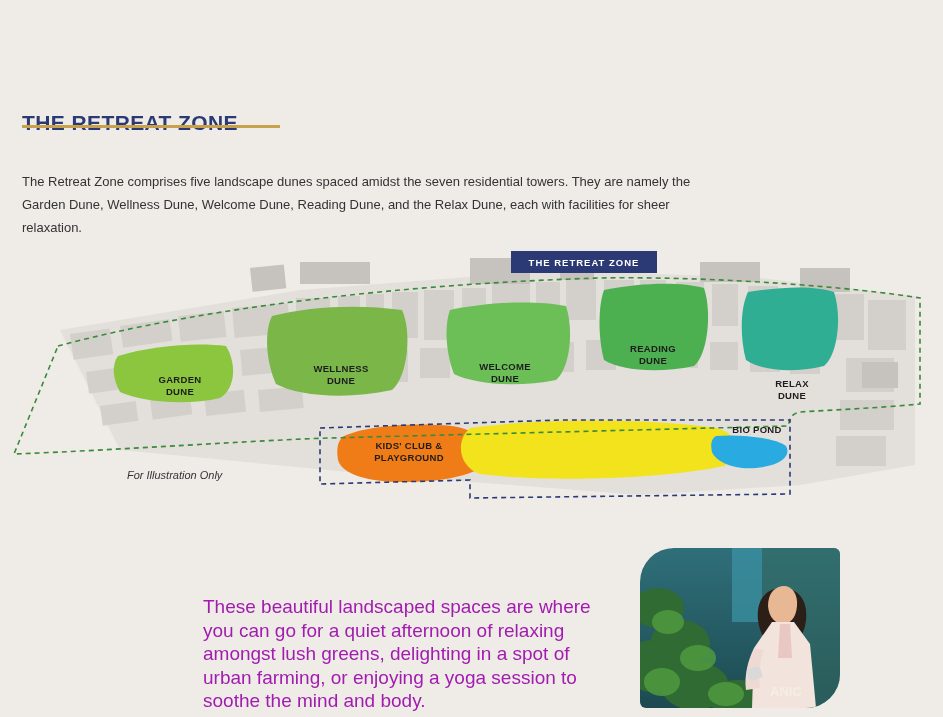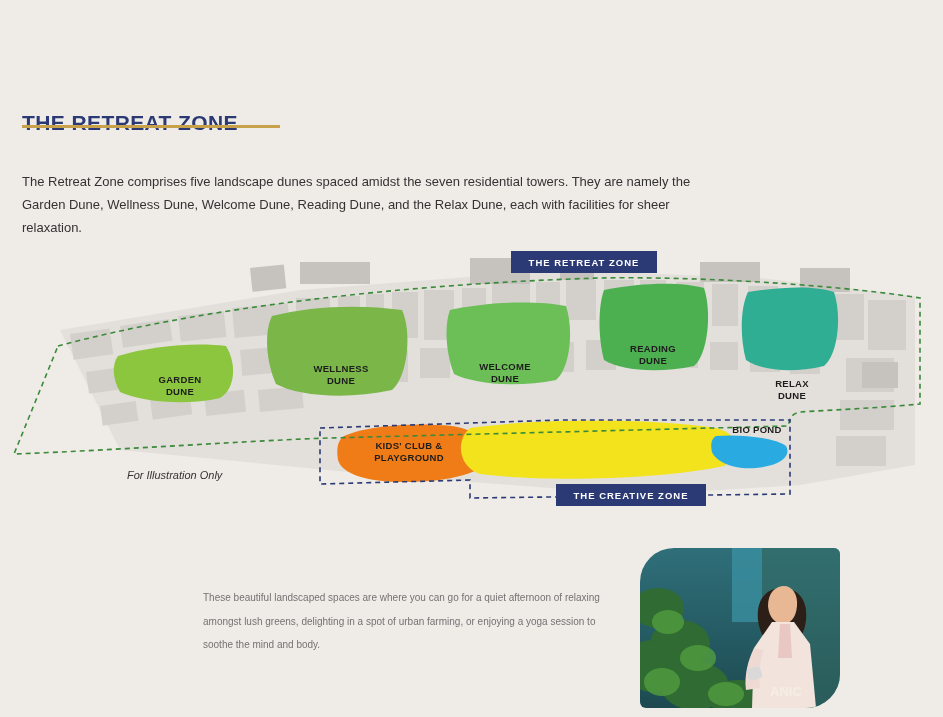--- a/index.html
+++ b/index.html
@@ -28,21 +28,21 @@
     background:#c8a24a;
   }
 
   
   .intro{
     position:absolute;left:22px;top:157px;width:710px;
     font-size:13px;line-height:23px;color:#333;
   }
   .lower-copy{
     position:absolute;left:203px;top:576px;width:405px;
-    font-size:10px;line-height:23.5px;color:#737373;
+    font-size:19px;line-height:23.5px;color:#a21caf;
   }
 
   
   .map{
     position:absolute;left:0;top:250px;width:943px;height:270px;
   }
   .map svg{position:absolute;left:0;top:0;}
 
   .illus-note{
     position:absolute;left:127px;top:469px;
@@ -170,21 +170,20 @@
         <path d="M716,186 C742,184 776,188 786,196 C792,206 780,216 756,218 C734,220 716,212 712,202 C710,194 712,188 716,186 Z" fill="#29abe2"></path>
       </g>
 
       <path d="M58,96 C200,58 400,34 600,28 C720,26 860,38 920,48 L920,154 C880,158 830,160 800,162 C790,164 790,170 788,176 L330,188 C260,190 120,200 14,204 Z" fill="none" stroke="#3a8a3a" stroke-width="1.6" stroke-dasharray="5,4"></path>
 
       <path d="M320,178 L560,170 L790,170 L790,244 L470,248 L470,230 L320,234 Z" fill="none" stroke="#2b3a75" stroke-width="1.6" stroke-dasharray="5,4"></path>
     </svg>
   </div>
 
   <div class="tag tag-retreat">THE RETREAT ZONE</div>
-  <div class="tag tag-creative">THE CREATIVE ZONE</div>
 
   <div class="mlabel l-garden">
     <span>GARDEN</span><br>
     <span>DUNE</span>
   </div>
   <div class="mlabel l-wellness">
     <span>WELLNESS</span><br>
     <span>DUNE</span>
   </div>
   <div class="mlabel l-welcome">

